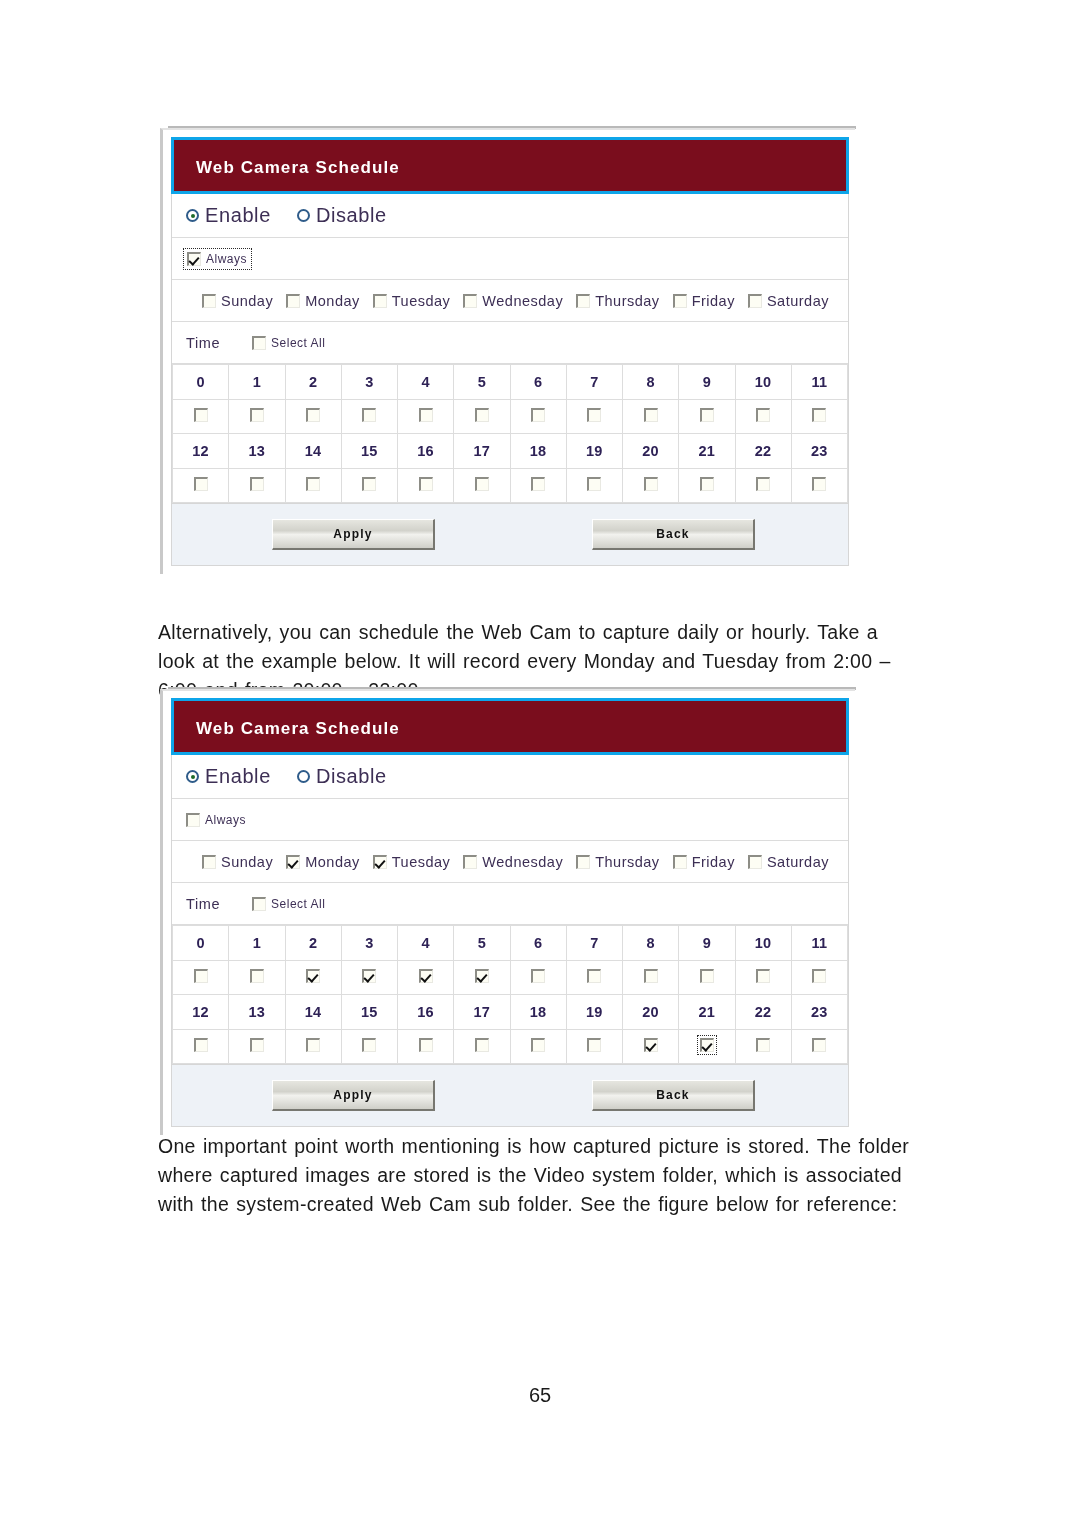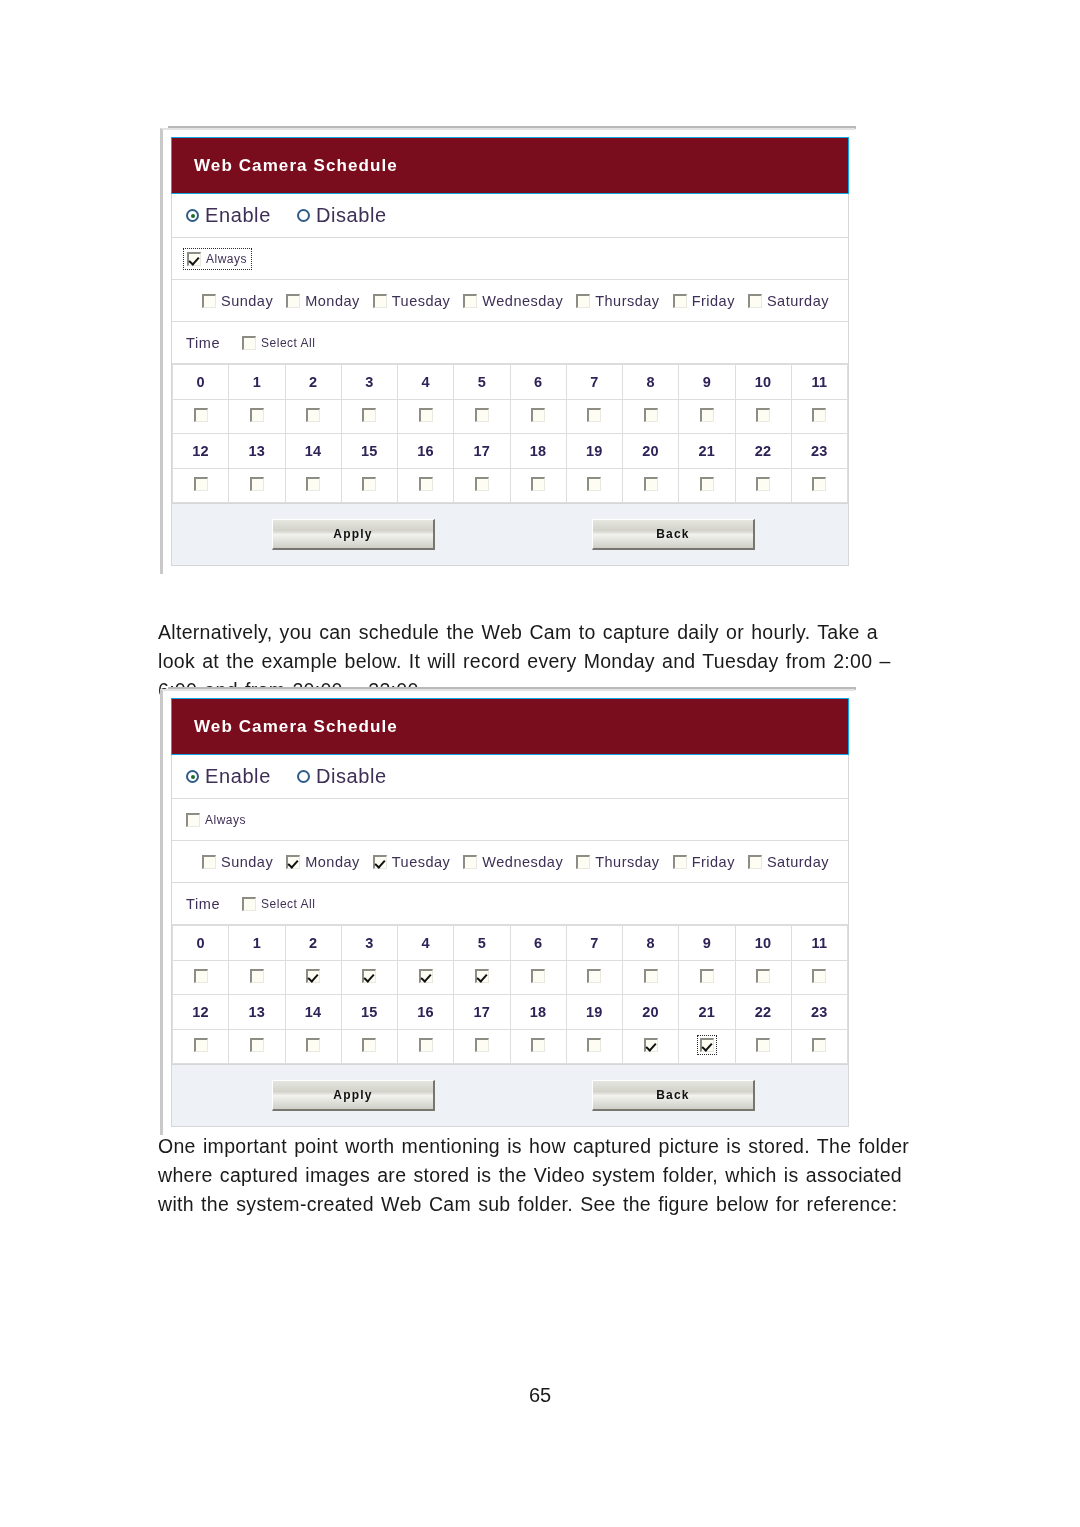--- a/index.html
+++ b/index.html
@@ -64,21 +64,21 @@
   #topline-1 { top: 126px; }
   #topline-2 { top: 687px; }
 
   .panel-header {
     background: #7a0d1d;
     color: #ffffff;
     font-size: 17px;
     font-weight: bold;
     letter-spacing: 1.1px;
     padding: 16px 0 32px 22px;
-    border: 1px solid #0ea5e9;
+    border: 3px solid #0ea5e9;
     box-sizing: border-box;
     height: 57px;
     line-height: 24px;
   }
 
   .panel-body {
     border: 1px solid #d6d6d6;
     border-top: none;
     background: #ffffff;
     box-sizing: border-box;
@@ -158,21 +158,21 @@
     padding: 1px 2px 1px 1px;
   }
   .cb-box-focus {
     outline: 1px dotted #2a2a2a;
     outline-offset: 2px;
   }
 
   .days { display: flex; align-items: center; gap: 13px; flex-wrap: nowrap; padding-left: 20px; }
   .days .cb-wrap { font-size: 14.5px; }
 
-  .row-time { gap: 22px; text-align: center; }
+  .row-time { gap: 32px; text-align: center; }
   .time-label { font-size: 14.5px; color: #3d2f55; letter-spacing: 0.6px; }
 
   
   .hour-table {
     width: 100%;
     border-collapse: collapse;
     table-layout: fixed;
   }
   .hour-table td {
     border: 1px solid #dddddd;

